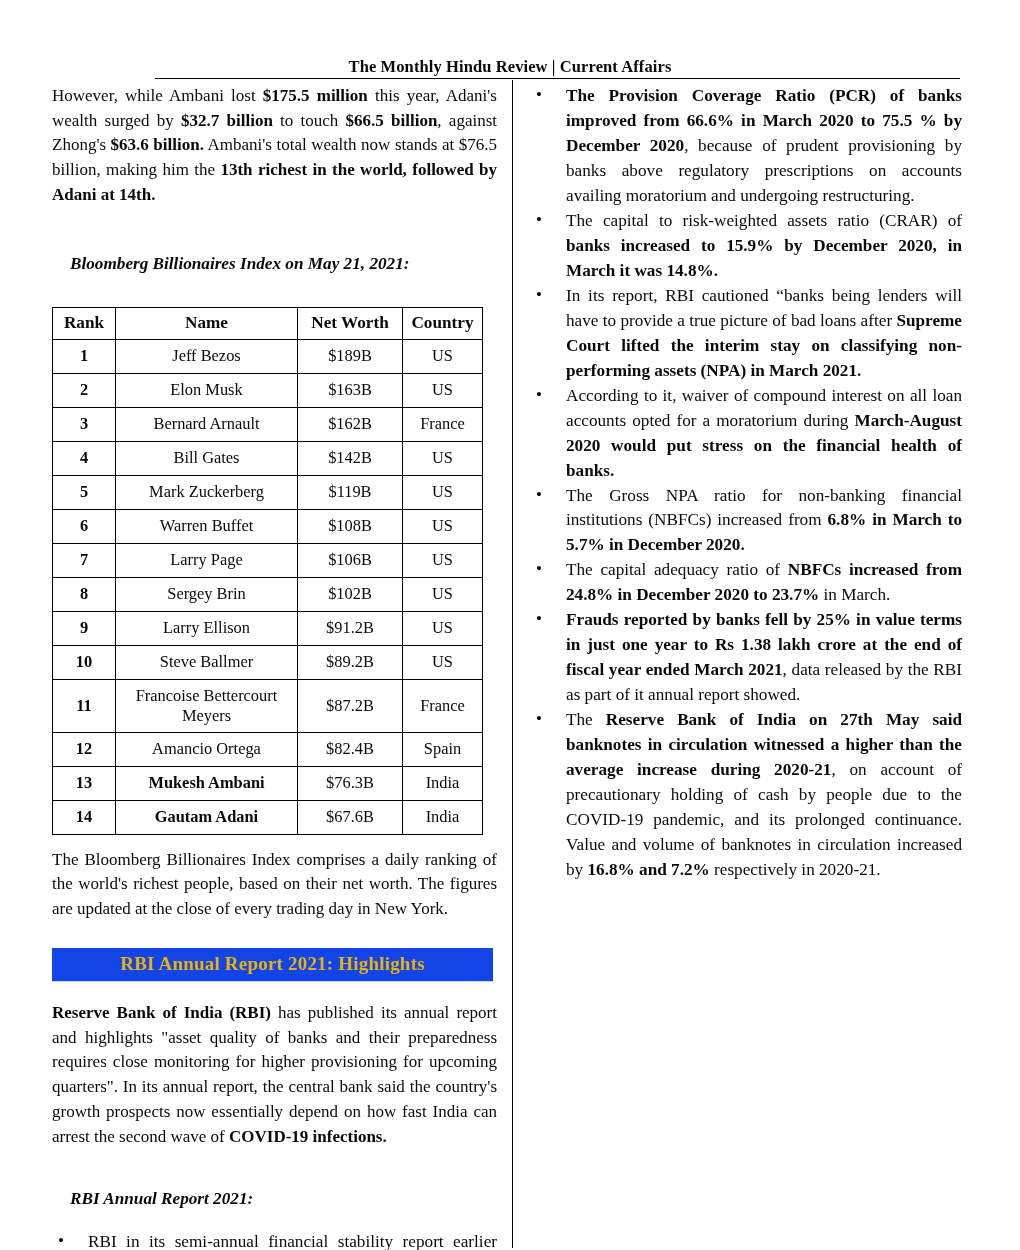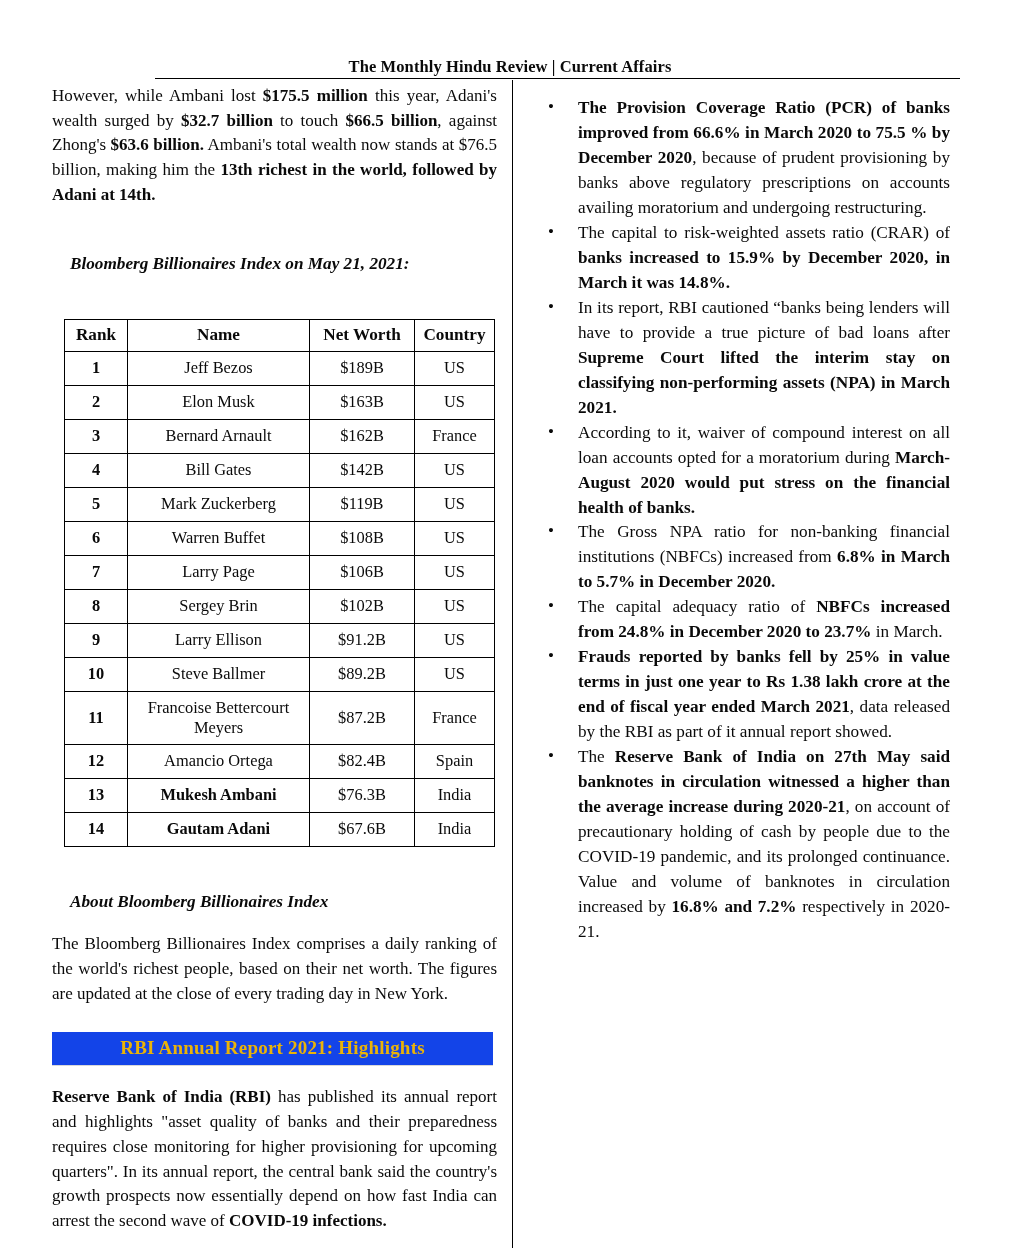--- a/index.html
+++ b/index.html
@@ -77,21 +77,21 @@
     font-weight: bold;
     line-height: 1.42;
     margin: 18px;
     font-style: italic;
   }
 
   
   table.bbi {
     border-collapse: collapse;
     width: 430px;
-    margin: 12px;
+    margin: 0;
     table-layout: fixed;
   }
   table.bbi td, table.bbi th {
     border: 1.3px solid #000;
     font-size: 16.4px;
     font-weight: normal;
     text-align: center;
     vertical-align: middle;
     padding: 3px 2px;
     line-height: 1.2;
@@ -119,21 +119,21 @@
     font-weight: bold;
     font-size: 19px;
     padding: 5px 0 6px 0;
     letter-spacing: 0.2px;
     box-shadow: 0 1px 0 #d8d8d8;
   }
 
   
   ul.bullets {
     list-style: none;
-    margin: 12px;
+    margin: 0;
     padding: 0;
   }
   ul.bullets > li {
     position: relative;
     padding-left: 36px;
     font-size: 17.2px;
     line-height: 1.452;
     text-align: justify;
     text-justify: inter-word;
     margin: 0 0 0 0;
@@ -264,21 +264,20 @@
             <td class="rank">14</td>
             <td class="name-bold">Gautam Adani</td>
             <td>$67.6B</td>
             <td>India</td>
           </tr>
         </tbody>
     </table>
 
     <div class="gap-sm"></div>
 
-    <div class="subhead">About Bloomberg Billionaires Index</div>
 
     <p class="body">The Bloomberg Billionaires Index comprises a daily ranking of the world's richest people, based on their net worth. The figures are updated at the close of every trading day in New York.</p>
 
     <div class="gap-lg"></div>
 
     <div class="banner">RBI Annual Report 2021: Highlights</div>
 
     <div class="gap-md"></div>
 
     <p class="body"><b>Reserve Bank of India (RBI)</b> has published its annual report and highlights "asset quality of banks and their preparedness requires close monitoring for higher provisioning for upcoming quarters". In its annual report, the central bank said the country's growth prospects now essentially depend on how fast India can arrest the second wave of <b>COVID-19 infections.</b></p>

